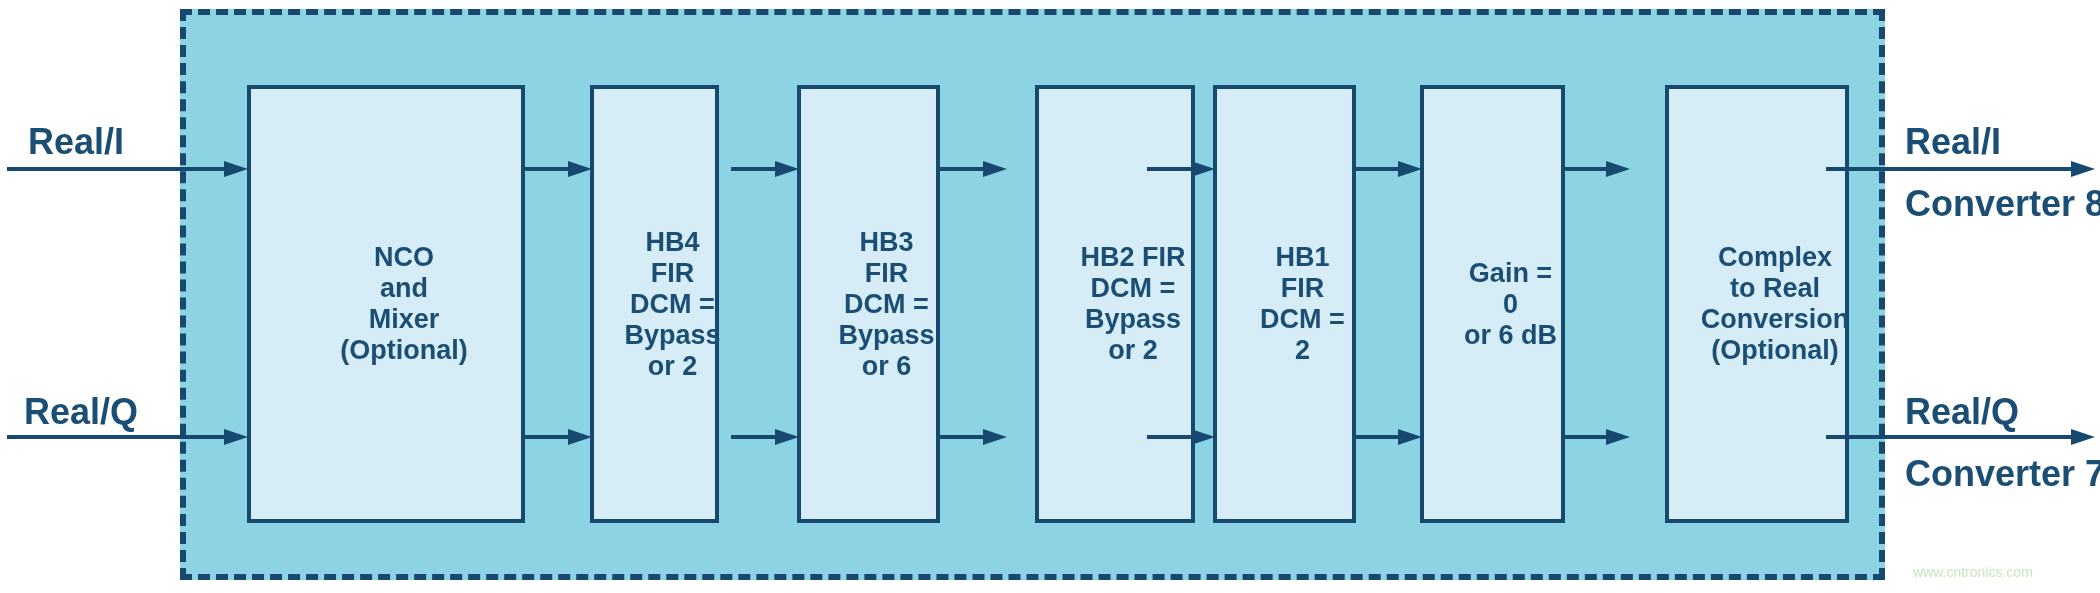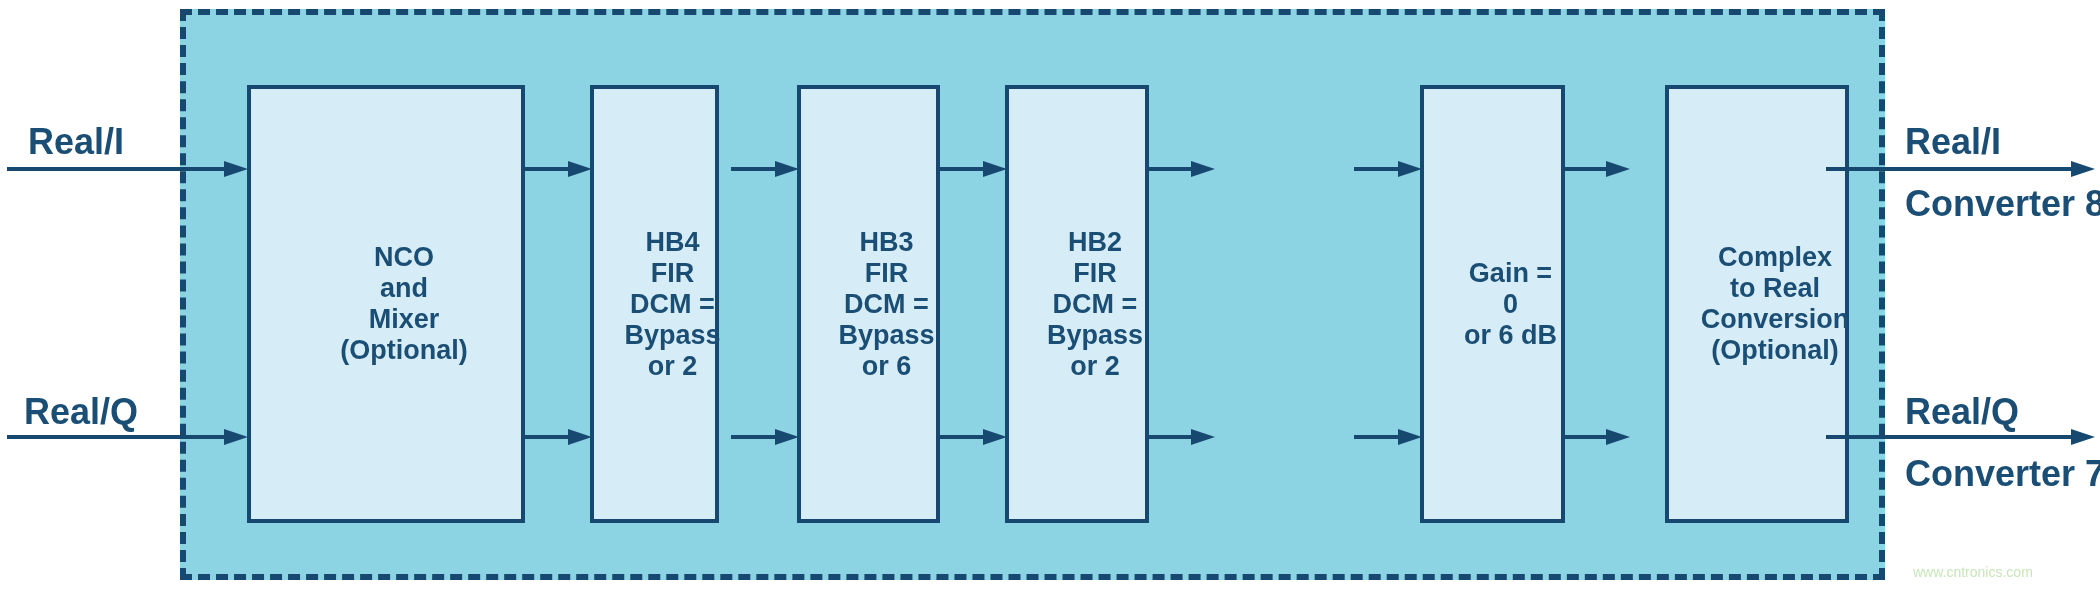--- a/index.html
+++ b/index.html
@@ -77,24 +77,26 @@
 Mixer
 (Optional)</div>
   <div class="block" style="left:590px;width:129px">HB4 FIR
 DCM =
 Bypass
 or 2</div>
   <div class="block" style="left:797px;width:143px">HB3 FIR
 DCM =
 Bypass
 or 6</div>
-  <div class="block" style="left:1005px;width:144px">HB2 FIR
+  <div class="block" style="left:1035px;width:160px">HB2 FIR
 DCM =
 Bypass
 or 2</div>
+  <div class="block" style="left:1213px;width:143px">HB1 FIR
+DCM = 2</div>
   <div class="block" style="left:1420px;width:145px">Gain = 0
 or 6 dB</div>
   <div class="block" style="left:1665px;width:184px">Complex
 to Real
 Conversion
 (Optional)</div>
 
   <div class="arrow" style="left:7px;top:161px;width:241px">
       <i class="shaft"></i>
       <i class="head"></i>

